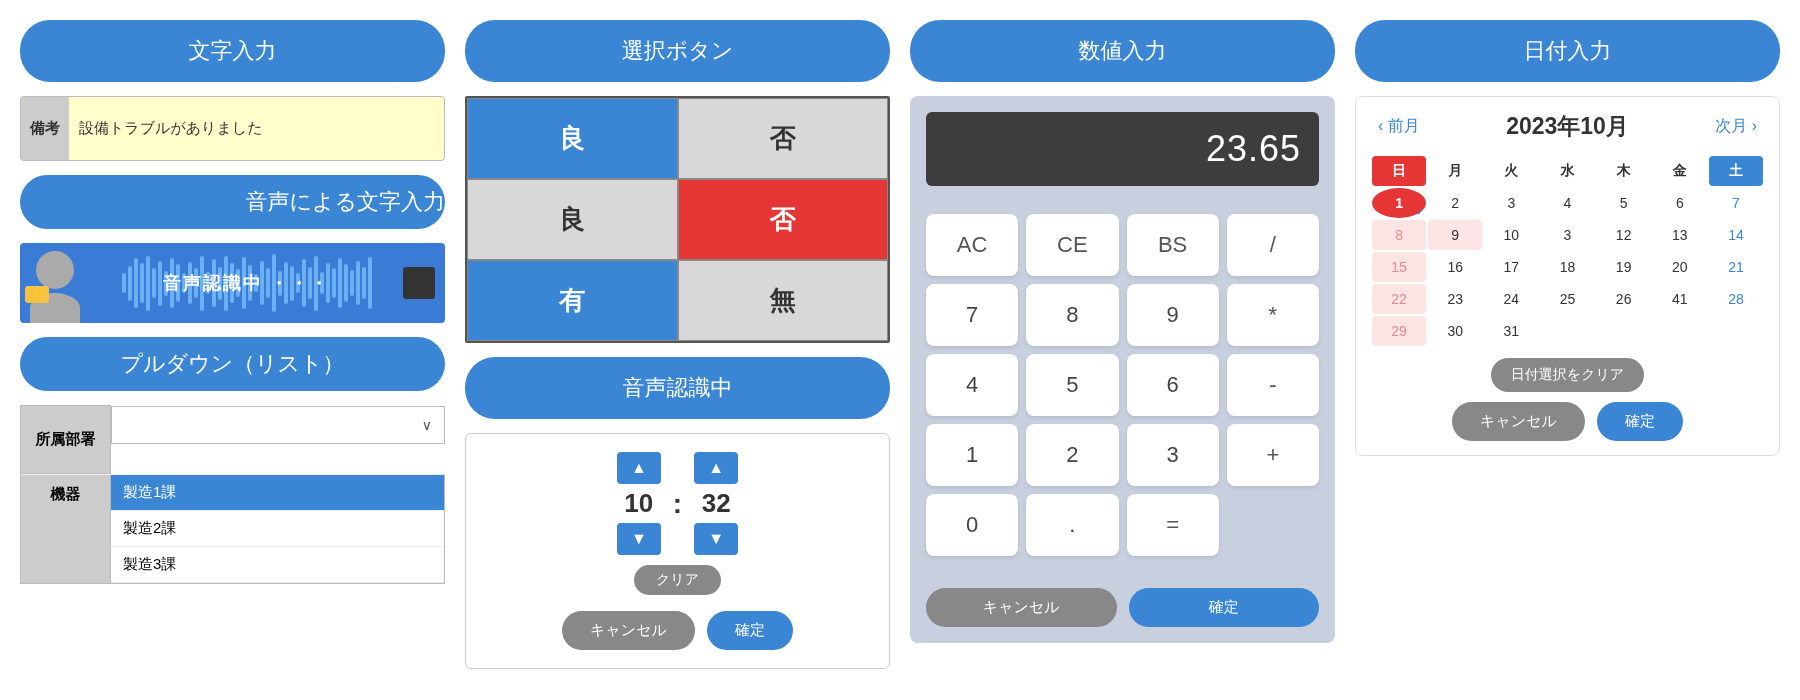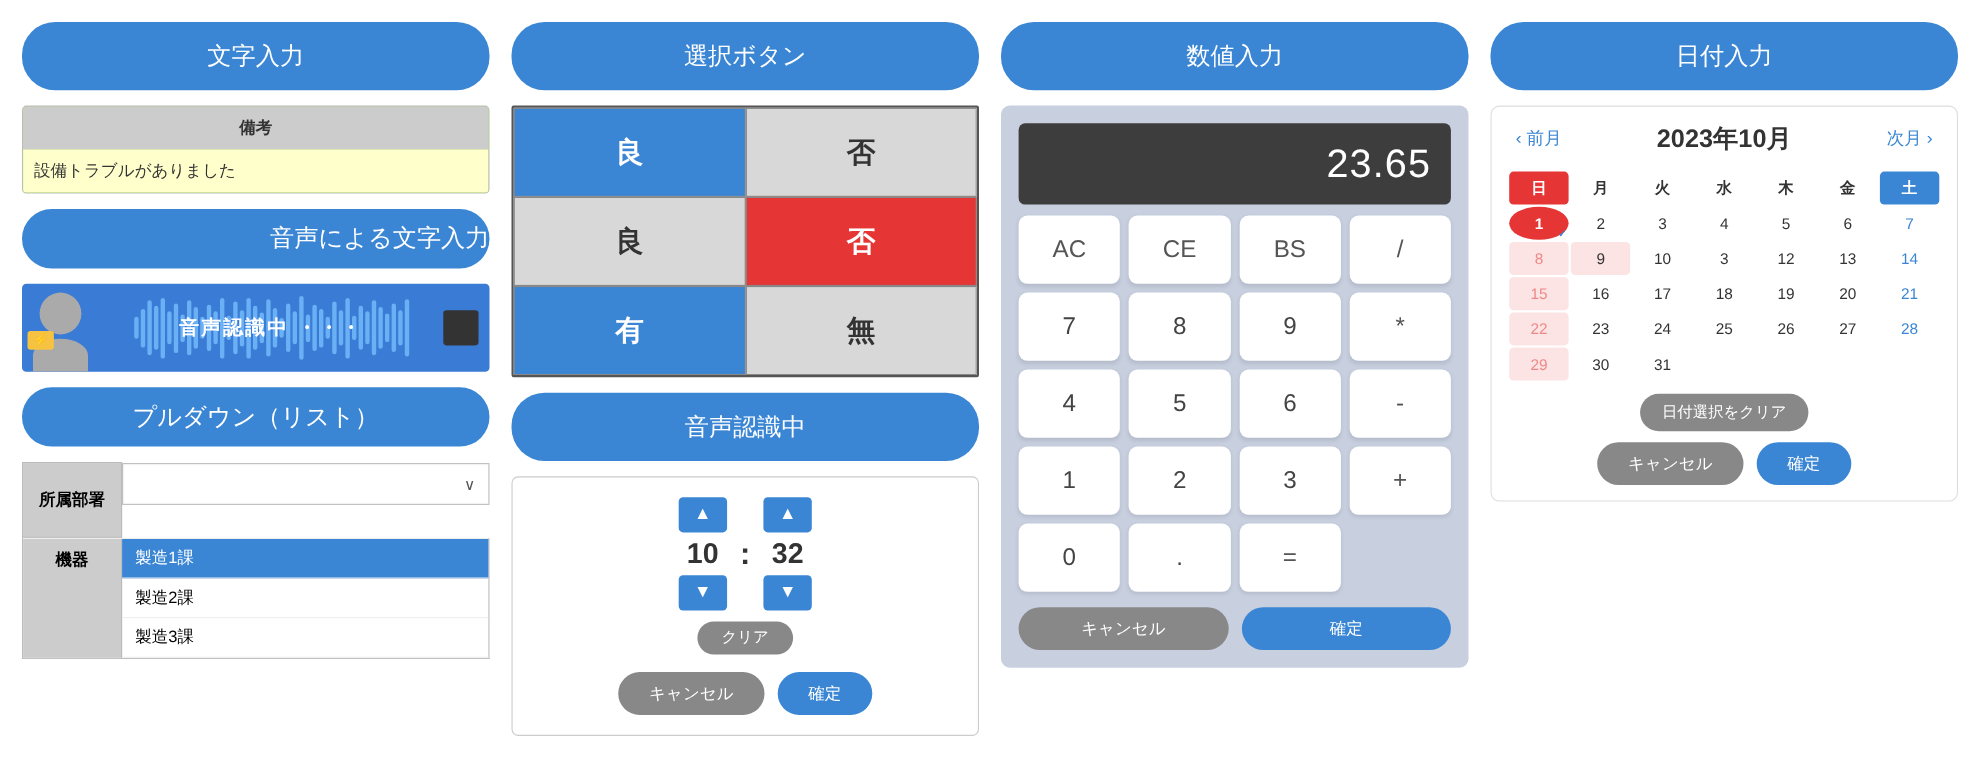--- a/index.html
+++ b/index.html
@@ -28,41 +28,41 @@
       width: 100%;
       text-align: center;
       padding: 16px 0;
       font-size: 22px;
       font-weight: 500;
     }
     
     .text-input-area {
       width: 100%;
       display: flex;
-      flex-direction: column;
+      flex-direction: row;
       border: 1.5px solid #bbb;
       border-radius: 4px;
       overflow: hidden;
-      background: #bef264;
+      background: #eab308;
     }
     .text-input-label {
       background: #ccc;
       padding: 10px 8px;
       font-size: 15px;
       display: flex;
       align-items: center;
       min-width: 48px;
       justify-content: center;
       font-weight: bold;
       color: #333;
     }
     .text-input-value {
       background: #ffffcc;
       flex: 1;
-      padding: 10px 10px;
+      padding: 22px 10px;
       font-size: 15px;
       color: #333;
       display: flex;
       align-items: center;
     }
     .voice-title {
       background: #3a86d4;
       color: #fff;
       border-radius: 30px;
       width: 100%;
@@ -322,21 +322,21 @@
       cursor: pointer;
     }
     
     .calc-container {
       width: 100%;
       background: #c8d0e0;
       border-radius: 8px;
       padding: 16px;
       display: flex;
       flex-direction: column;
-      gap: 10px;
+      gap: 28px;
     }
     .calc-display {
       background: #3d3d3d;
       color: #fff;
       font-size: 36px;
       text-align: right;
       padding: 16px 18px;
       border-radius: 6px;
       font-weight: 300;
       letter-spacing: 1px;
@@ -666,21 +666,21 @@
           <td>19</td>
           <td>20</td>
           <td class="sat-day">21</td>
         </tr>
         <tr>
           <td class="sun-day highlighted" style="background:#fce4e4;">22</td>
           <td>23</td>
           <td>24</td>
           <td>25</td>
           <td>26</td>
-          <td>27</td>
+          <td>41</td>
           <td class="sat-day">28</td>
         </tr>
         <tr>
           <td class="sun-day highlighted" style="background:#fce4e4;">29</td>
           <td>30</td>
           <td>31</td>
           <td></td>
           <td></td>
           <td></td>
           <td></td>

